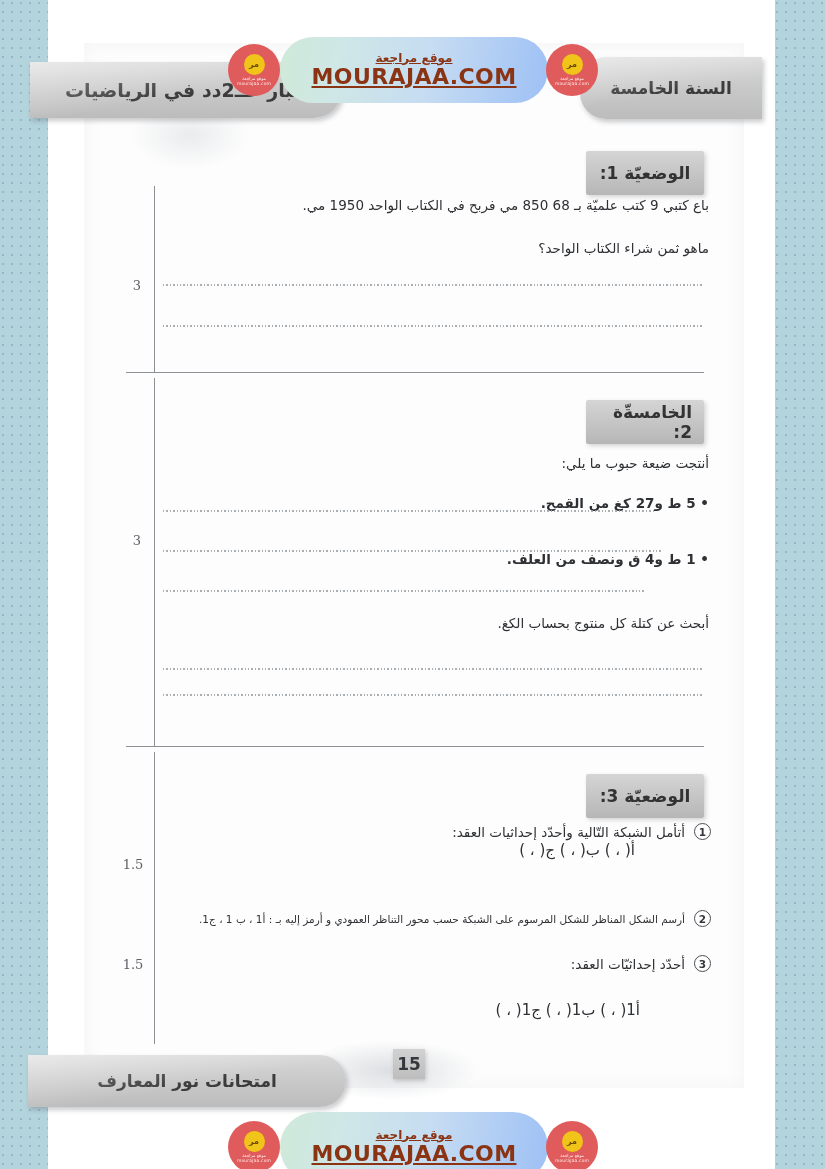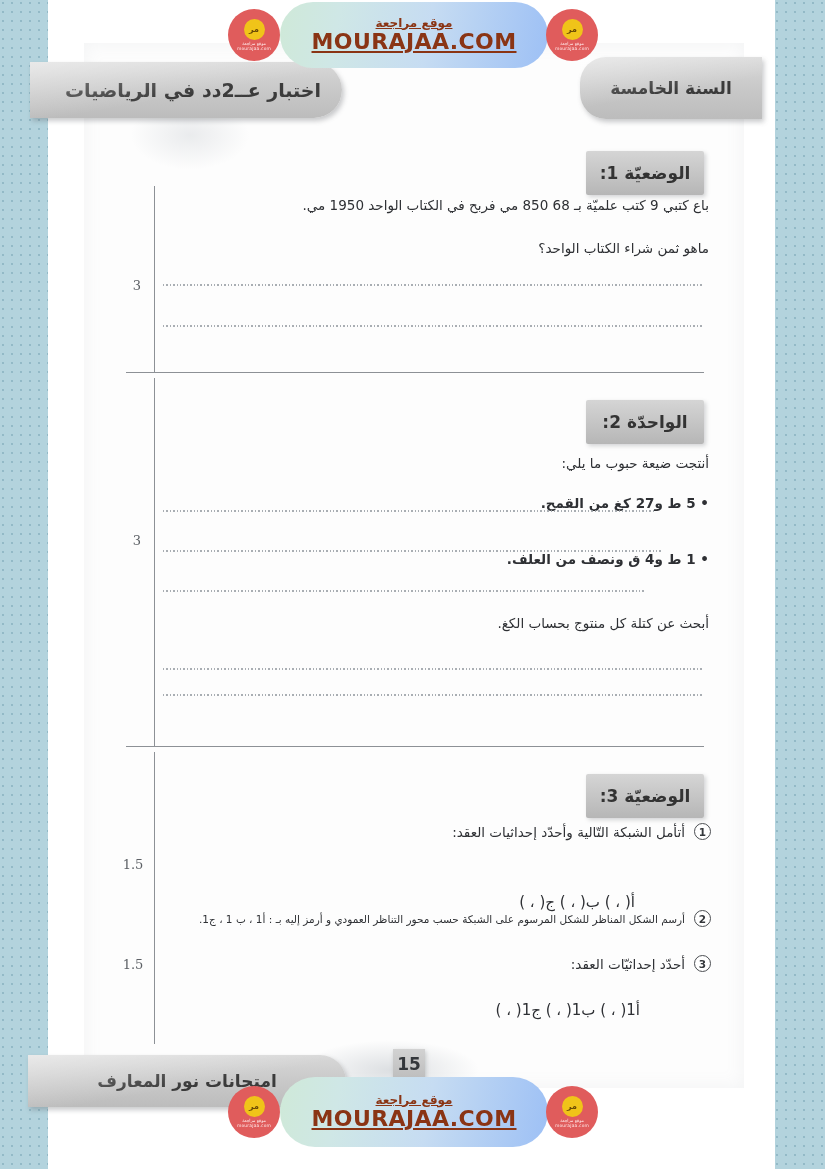--- a/index.html
+++ b/index.html
@@ -35,20 +35,21 @@
     background: #fdfdfd;
     box-shadow: inset 0 0 18px rgba(150,160,170,0.10);
   }
 
   
   .wm-band {
     position: absolute;
     display: flex; align-items: center; justify-content: center;
     z-index: 40;
     pointer-events: none;
+    margin-top: 35px;
   }
   .wm-top { left: 228px; top: 2px; width: 370px; height: 66px; }
   .wm-bottom { left: 228px; top: 1077px; width: 370px; height: 70px; }
 
   .wm-pill {
     position: absolute;
     left: 52px; width: 268px; height: 100%;
     border-radius: 999px;
     background: linear-gradient(100deg,
         #cfe9d8 0%, #cfe7e6 22%, #c6dcf2 55%, #9dc0f5 100%);
@@ -177,21 +178,21 @@
   #s1-line1 { right: 116px; top: 196px; }
   #s1-line2 { right: 116px; top: 239px; }
 
   #s2-intro  { right: 116px; top: 454px; }
   #s2-i1     { right: 116px; top: 494px; }
   #s2-i2     { right: 116px; top: 534px; }
   #s2-i3     { right: 116px; top: 550px; }
   #s2-ask    { right: 116px; top: 614px; }
 
   #s3-q1     { right: 140px; top: 823px; }
-  #s3-q1-ans { right: 190px; top: 892px; font-size: 15px; letter-spacing: 3px; }
+  #s3-q1-ans { right: 190px; top: 840px; font-size: 15px; letter-spacing: 3px; }
   #s3-q2     { right: 140px; top: 912px; font-size: 10.5px; }
   #s3-q3     { right: 140px; top: 955px; }
   #s3-q3-ans { right: 185px; top: 1000px; font-size: 15px; letter-spacing: 3px; }
 
   
   .qnum {
     position: absolute;
     width: 17px; height: 17px; border-radius: 50%;
     border: 1.4px solid #4b4e52; color: #35383c;
     font-size: 10.5px; font-weight: 700;
@@ -266,21 +267,21 @@
 
   <div class="txt" id="s1-line1">باع كتبي 9 كتب علميّة بـ 68 850 مي فربح في الكتاب الواحد 1950 مي.</div>
   <div class="txt" id="s1-line2">ماهو ثمن شراء الكتاب الواحد؟</div>
 
   <div class="dots" id="d1a"></div>
   <div class="dots" id="d1b"></div>
 
   <div class="hrule" id="hrule1"></div>
 
   <div class="chip" id="chip2">
-    <span>الواحدّة 2:</span>
+    <span>الخامسةّة 2:</span>
   </div>
   <div class="vrule" id="vrule2"></div>
   <div class="mark" id="mark-s2">3</div>
 
   <div class="txt" id="s2-intro">أنتجت ضيعة حبوب ما يلي:</div>
   <div class="txt bold" id="s2-i1">• 5 ط و27 كغ من القمح.</div>
   <div class="txt bold" id="s2-i3">• 1 ط و4 ق ونصف من العلف.</div>
   <div class="txt" id="s2-ask">أبحث عن كتلة كل منتوج بحساب الكغ.</div>
 
   <div class="dots" id="d2a"></div>

